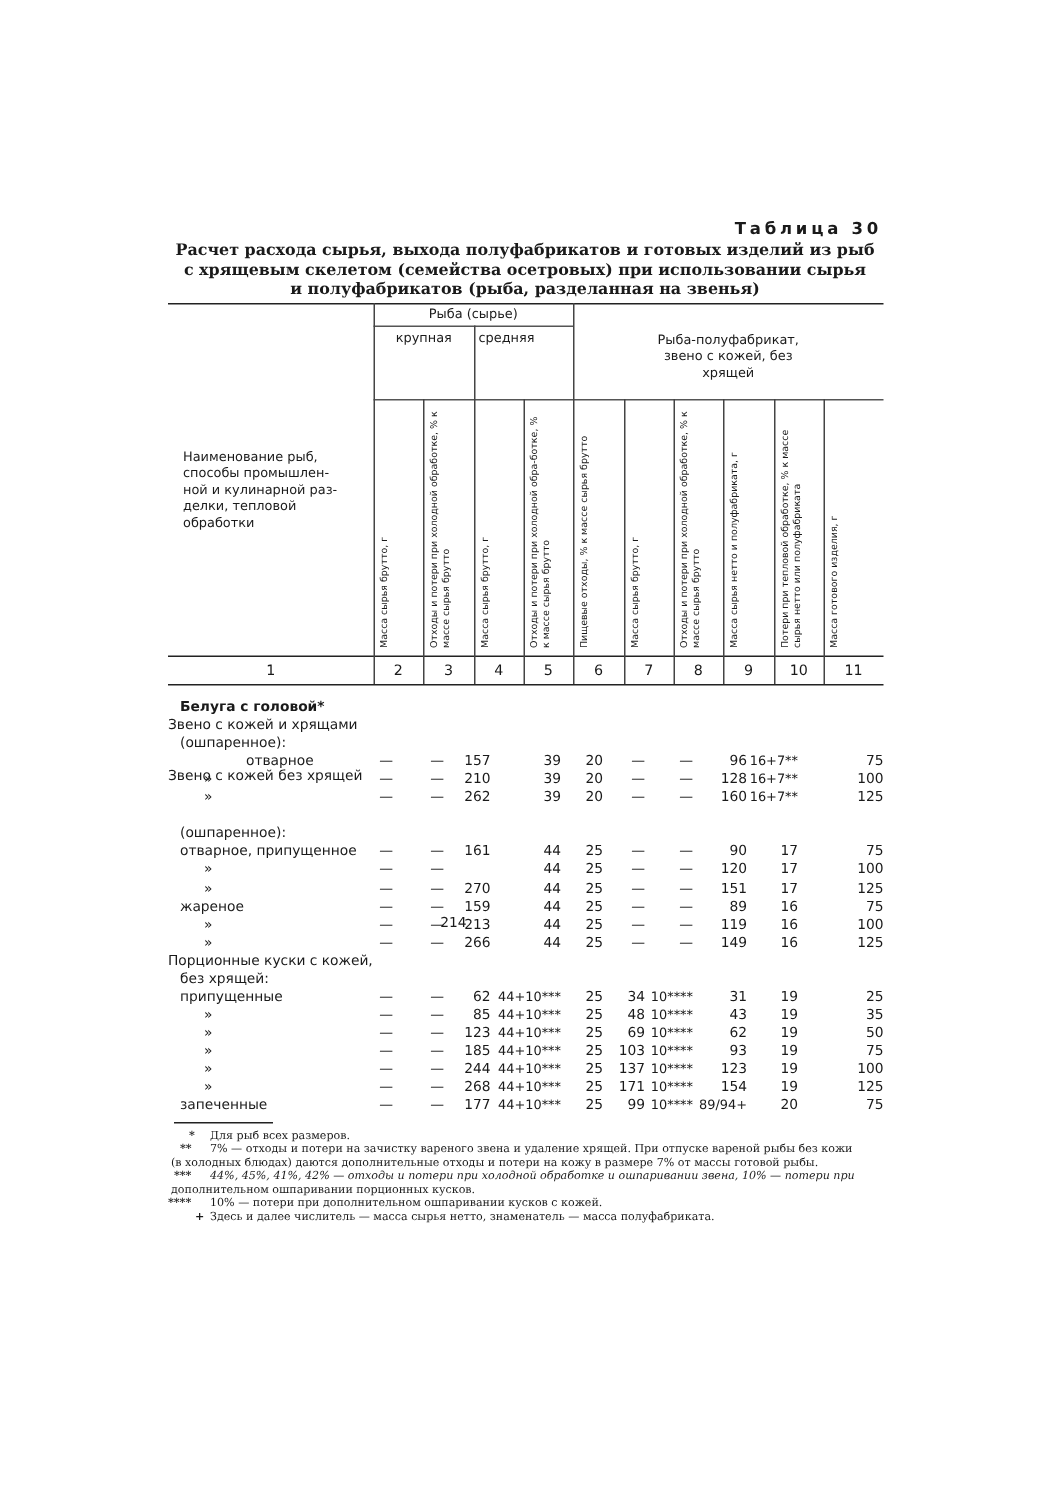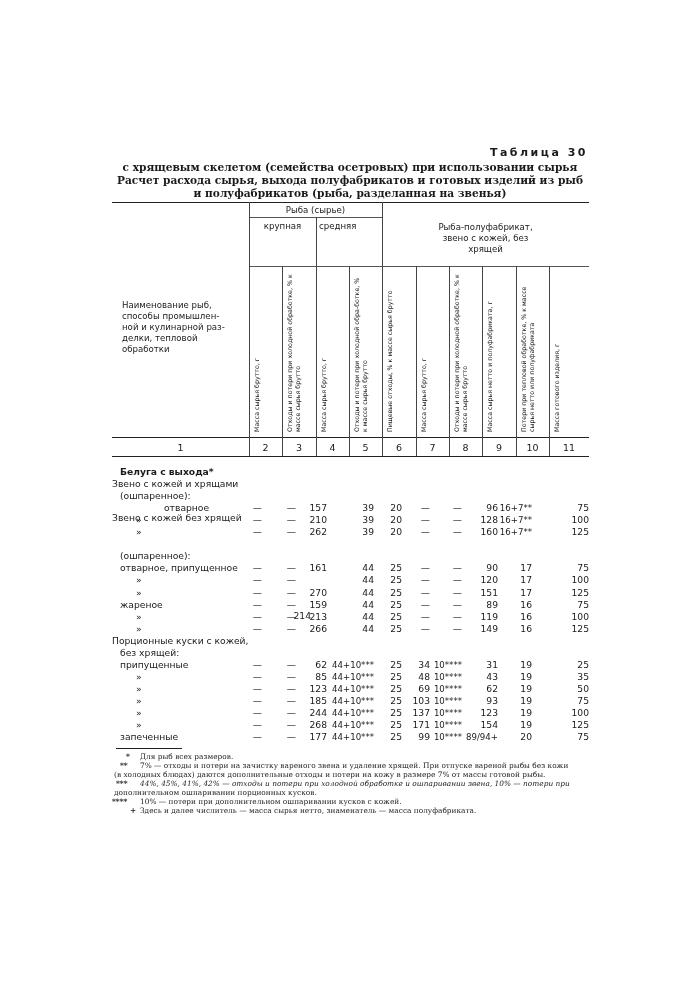--- a/index.html
+++ b/index.html
@@ -21,22 +21,22 @@
   .fn { position: absolute; font-family: "DejaVu Serif", serif; font-size: 7.4px; line-height: 9.4px; }
   .pageno { position: absolute; left: 0; width: 700px; top: 837px; text-align: center;
             font-family: "DejaVu Serif", serif; font-size: 8px; }
 </style>
 </head>
 <body>
 
 <div class="page">
   <div class="table-label">Таблица 30</div>
   <div class="title">
+    <div>Расчет расхода сырья, выхода полуфабрикатов и готовых изделий из рыб</div>
     <div>с хрящевым скелетом (семейства осетровых) при использовании сырья</div>
-    <div>Расчет расхода сырья, выхода полуфабрикатов и готовых изделий из рыб</div>
     <div>и полуфабрикатов (рыба, разделанная на звенья)</div>
   </div>
 
   <div id="table">
 
     <div class="hline" style="left:112px;width:477px;top:202px;"></div>
     <div class="hline" style="left:249px;width:133px;top:217px;background:#555;"></div>
     <div class="hline" style="left:249px;width:340px;top:266px;background:#555;"></div>
     <div class="hline" style="left:112px;width:477px;top:437px;"></div>
     <div class="hline" style="left:112px;width:477px;top:456px;"></div>
@@ -90,21 +90,21 @@
         <div class="colnum" style="left: 416px; width: 33px;">7</div>
         <div class="colnum" style="left: 449px; width: 33px;">8</div>
         <div class="colnum" style="left: 482px; width: 34px;">9</div>
         <div class="colnum" style="left: 516px; width: 33px;">10</div>
         <div class="colnum" style="left: 549px; width: 40px;">11</div>
       </div>
   </div>
 
   <div id="body-rows">
       <div class="row" style="top: 466px;">
-        <span class="lbl" style="left: 8px; font-weight: bold;">Белуга с выхода*</span>
+        <span class="lbl" style="left: 8px; font-weight: bold;">Белуга с головой*</span>
       </div>
       <div class="row" style="top: 478.05px;">
         <span class="lbl" style="left: 0px;">Звено с кожей и хрящами</span>
       </div>
       <div class="row" style="top: 490.1px;">
         <span class="lbl" style="left: 8px;">(ошпаренное):</span>
       </div>
       <div class="row" style="top: 502.15px;">
         <span class="lbl" style="left: 8px; margin-left: 44px;">отварное</span>
         <span class="c" style="right: 328px;">—</span>

